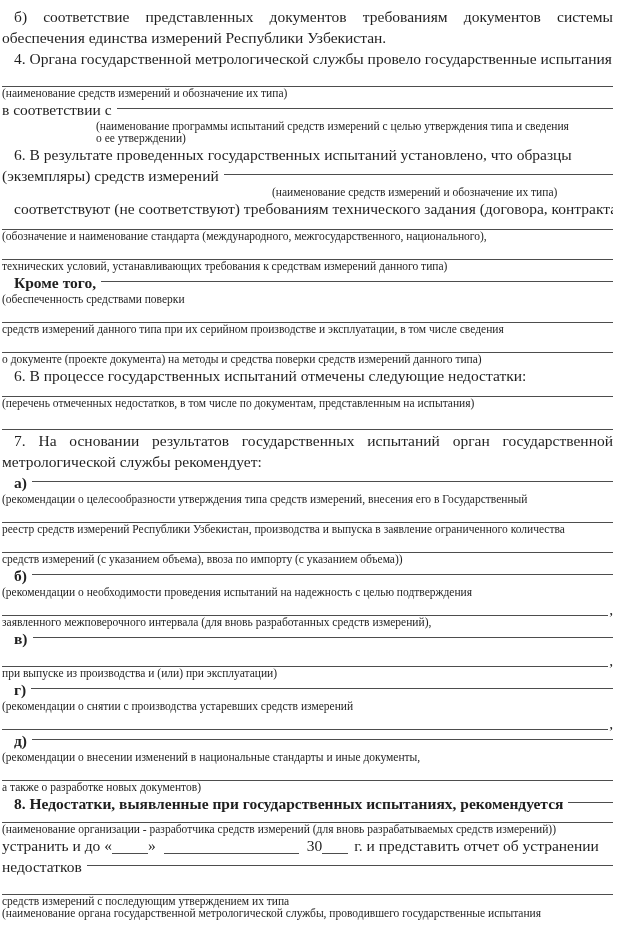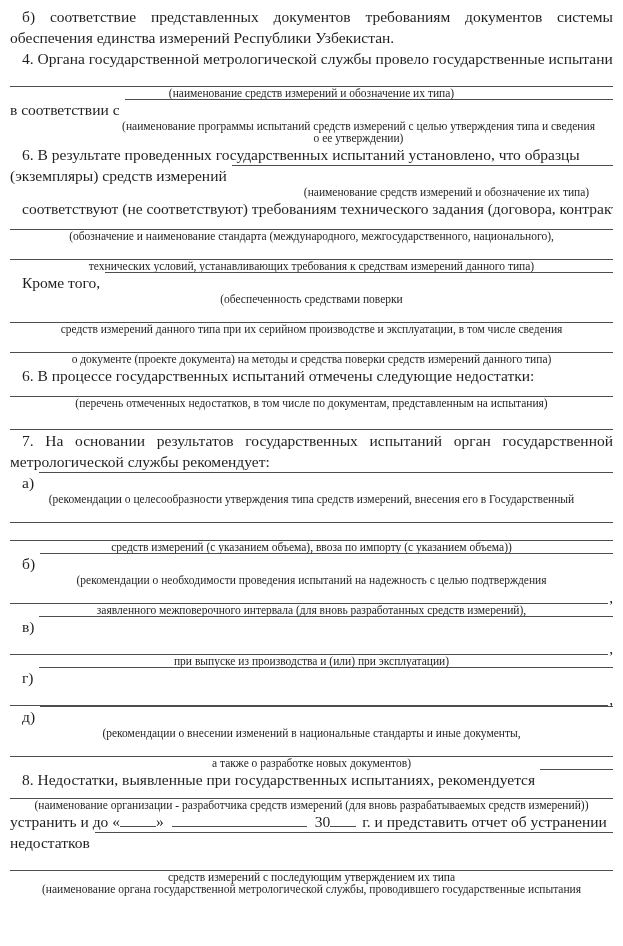--- a/index.html
+++ b/index.html
@@ -1,34 +1,34 @@
 <!DOCTYPE html>
 <html><head>
 <meta charset="utf-8">
 <style>
   html,body{margin:0;padding:0;background:#fff;}
   .page{
     width:623px;height:946px;box-sizing:border-box;
-    padding:6px 10px 0 10px;background:#ffffff;
+    padding:6px 10px 0 2px;background:#ffffff;
     font-family:"Liberation Serif","DejaVu Serif",serif;
     color:#1f1f1f;overflow:hidden;
   }
   .para{margin:0;font-size:15.5px;line-height:21px;text-align:justify;}
   .oneline{white-space:nowrap;overflow:hidden;text-align:left;}
   .indent{text-indent:12px;}
-  .row{display:flex;align-items:flex-start;font-size:15.5px;line-height:21px;white-space:nowrap;}
+  .row{display:flex;align-items:center;font-size:15.5px;line-height:21px;white-space:nowrap;}
   .row .lbl{flex:0 0 auto;}
-  .row .lbl.ind{margin-left:12px;}
+  .row .lbl.ind{margin-left:12px;font-weight:bold;}
   .fill{flex:1 1 auto;border-bottom:1.5px solid #4d4d4d;margin:0 0 3px 5px;min-width:20px;}
   .rule{height:17px;border-bottom:1.5px solid #4d4d4d;}
   .h8{height:8px;}.h10{height:10px;}.h20{height:20px;}
   .rule-row{display:flex;align-items:flex-end;}
   .rule-row .rule{flex:1 1 auto;}
   .rule-row .comma{flex:0 0 auto;font-size:15.5px;line-height:13px;padding-left:1px;}
-  .caption{font-size:11.5px;line-height:12px;text-align:center;margin:0;}
+  .caption{font-size:11.5px;line-height:12px;margin:0;}
   .cap-ml120{margin-left:94px;}
   .cap-ml270{margin-left:270px;}
   .blank{display:inline-block;border-bottom:1.5px solid #4d4d4d;height:15px;vertical-align:baseline;}
   .w36{width:36px;}.w135{width:135px;margin:0 8px;}.w26{width:26px;margin-right:6px;}
 </style>
 </head>
 <body>
 
 <div class="page">
 
@@ -71,20 +71,21 @@
   <div class="rule h20"></div>
 
   <p class="para indent">7. На основании результатов государственных испытаний орган государственной метрологической службы рекомендует:</p>
 
   <div class="row">
     <span class="lbl ind">а)</span>
     <span class="fill"></span>
   </div>
   <p class="caption">(рекомендации о целесообразности утверждения типа средств измерений, внесения его в Государственный</p>
   <div class="rule"></div>
+  <p class="caption">реестр средств измерений Республики Узбекистан, производства и выпуска в заявление ограниченного количества</p>
   <div class="rule"></div>
   <p class="caption">средств измерений (с указанием объема), ввоза по импорту (с указанием объема))</p>
 
   <div class="row">
     <span class="lbl ind">б)</span>
     <span class="fill"></span>
   </div>
   <p class="caption">(рекомендации о необходимости проведения испытаний на надежность с целью подтверждения</p>
   <div class="rule-row">
     <div class="rule"></div>
@@ -99,20 +100,21 @@
   <div class="rule-row">
     <div class="rule"></div>
     <span class="comma">,</span>
   </div>
   <p class="caption">при выпуске из производства и (или) при эксплуатации)</p>
 
   <div class="row">
     <span class="lbl ind">г)</span>
     <span class="fill"></span>
   </div>
+  <p class="caption">(рекомендации о снятии с производства устаревших средств измерений</p>
   <div class="rule-row">
     <div class="rule"></div>
     <span class="comma">,</span>
   </div>
 
   <div class="row">
     <span class="lbl ind">д)</span>
     <span class="fill"></span>
   </div>
   <p class="caption">(рекомендации о внесении изменений в национальные стандарты и иные документы,</p>

